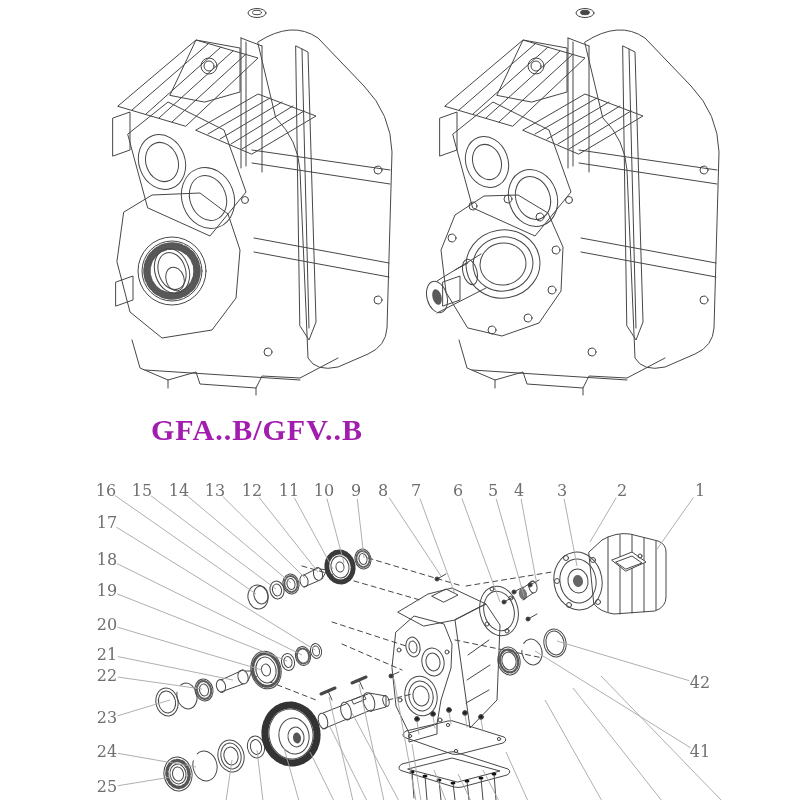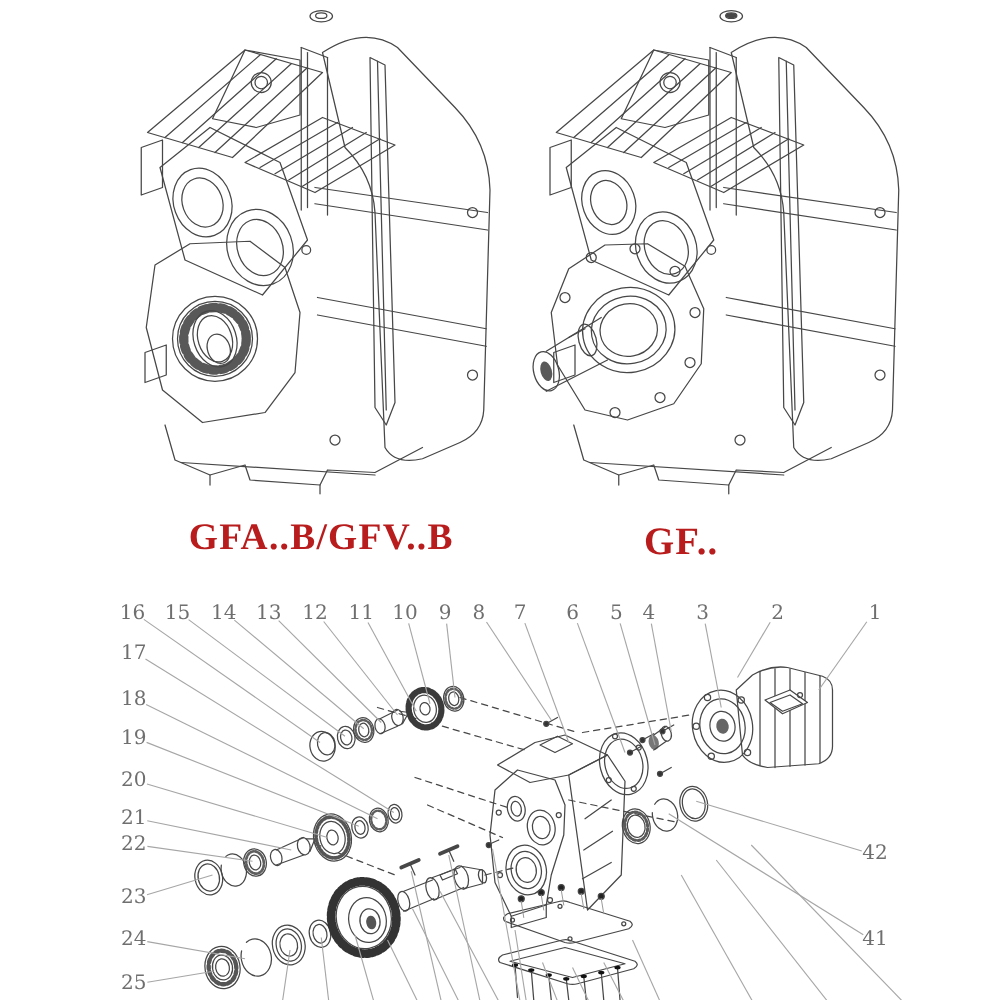--- a/index.html
+++ b/index.html
@@ -2,21 +2,21 @@
 <html><head>
 <meta charset="utf-8">
 <style>
   html,body{margin:0;padding:0;background:#fff;}
   .canvas{position:relative;width:800px;height:800px;background:#ffffff;overflow:hidden;
           font-family:"Liberation Sans",sans-serif;}
   svg{position:absolute;left:0;top:0;}
   .art path,.art ellipse,.art circle,.art line,.art polyline,.art polygon{
       fill:none;stroke:#474747;stroke-width:1;stroke-linejoin:round;stroke-linecap:round;}
   .caption{position:absolute;text-align:center;font-family:"Liberation Serif","DejaVu Serif",serif;
-           font-weight:bold;color:#b91c1c;letter-spacing:1px;}
+           font-weight:bold;color:#a21caf;letter-spacing:1px;}
   .caption.left{left:112px;top:413px;width:290px;font-size:30px;}
   .caption.right{left:475px;top:415px;width:140px;font-size:31px;}
   .callout-text{font-family:"DejaVu Serif",serif;font-size:16px;fill:#6f6f6f;}
 </style>
 </head>
 <body>
 
 <div class="canvas">
 
   <svg width="800" height="800" viewBox="0 0 800 800">
@@ -481,14 +481,13 @@
         <line x1="458" y1="774" x2="471" y2="801" stroke="#a6a6a6" stroke-width="0.9"></line>
         <line x1="483" y1="770" x2="499" y2="801" stroke="#a6a6a6" stroke-width="0.9"></line>
         <line x1="506" y1="752" x2="528" y2="801" stroke="#a6a6a6" stroke-width="0.9"></line>
         <line x1="545" y1="700" x2="602" y2="801" stroke="#a6a6a6" stroke-width="0.9"></line>
         <line x1="573" y1="688" x2="662" y2="801" stroke="#a6a6a6" stroke-width="0.9"></line>
         <line x1="601" y1="676" x2="722" y2="801" stroke="#a6a6a6" stroke-width="0.9"></line>
       </g>
   </svg>
 
   <div class="caption left">GFA..B/GFV..B</div>
-  <div class="caption right">GF..</div>
 </div>
 
 </body></html>

